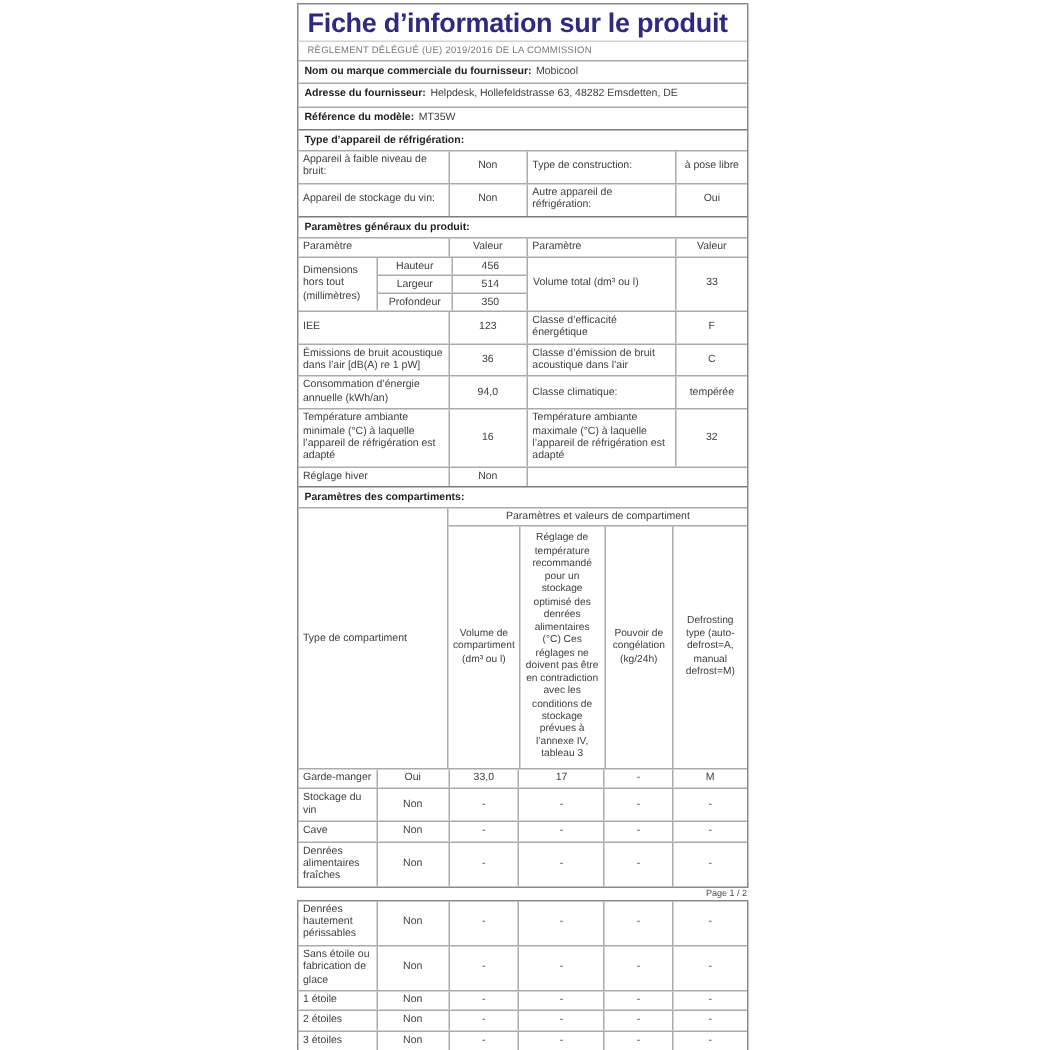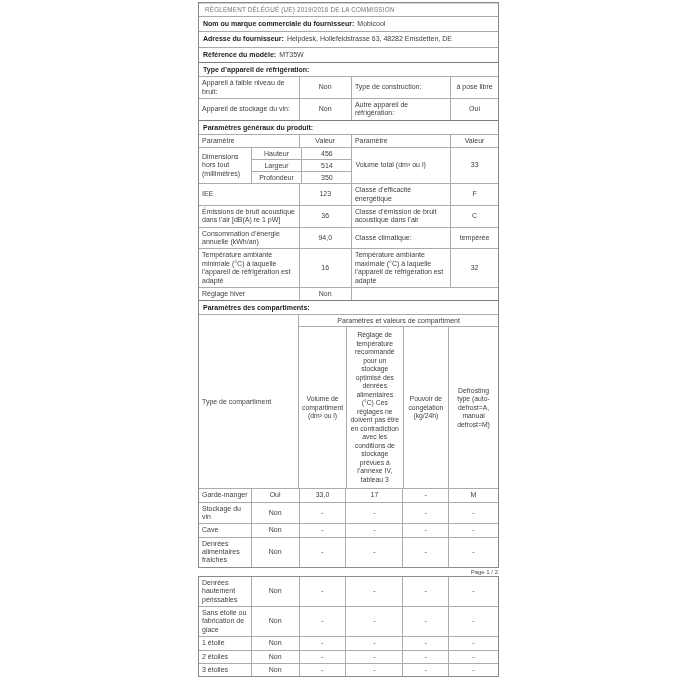--- a/index.html
+++ b/index.html
@@ -40,20 +40,23 @@
   .page-ind{text-align:right;font-size:6px;color:#4a4a4a;padding:1px 1px;}
   .merged{width:49.2%;}
 </style>
 </head>
 <body>
 
 <div class="fiche">
 
   <div class="box">
 
+    <div class="title-row">
+      <div class="title">Fiche d’information sur le produit</div>
+    </div>
     <div class="subtitle-row">
       <div class="subtitle">RÈGLEMENT DÉLÉGUÉ (UE) 2019/2016 DE LA COMMISSION</div>
     </div>
 
     <div class="irow"><b>Nom ou marque commerciale du fournisseur:</b><span class="val">Mobicool</span></div>
     <div class="irow"><b>Adresse du fournisseur:</b><span class="val">Helpdesk, Hollefeldstrasse 63, 48282 Emsdetten, DE</span></div>
     <div class="irow"><b>Référence du modèle:</b><span class="val">MT35W</span></div>
 
     <div class="sec">Type d’appareil de réfrigération:</div>
 

